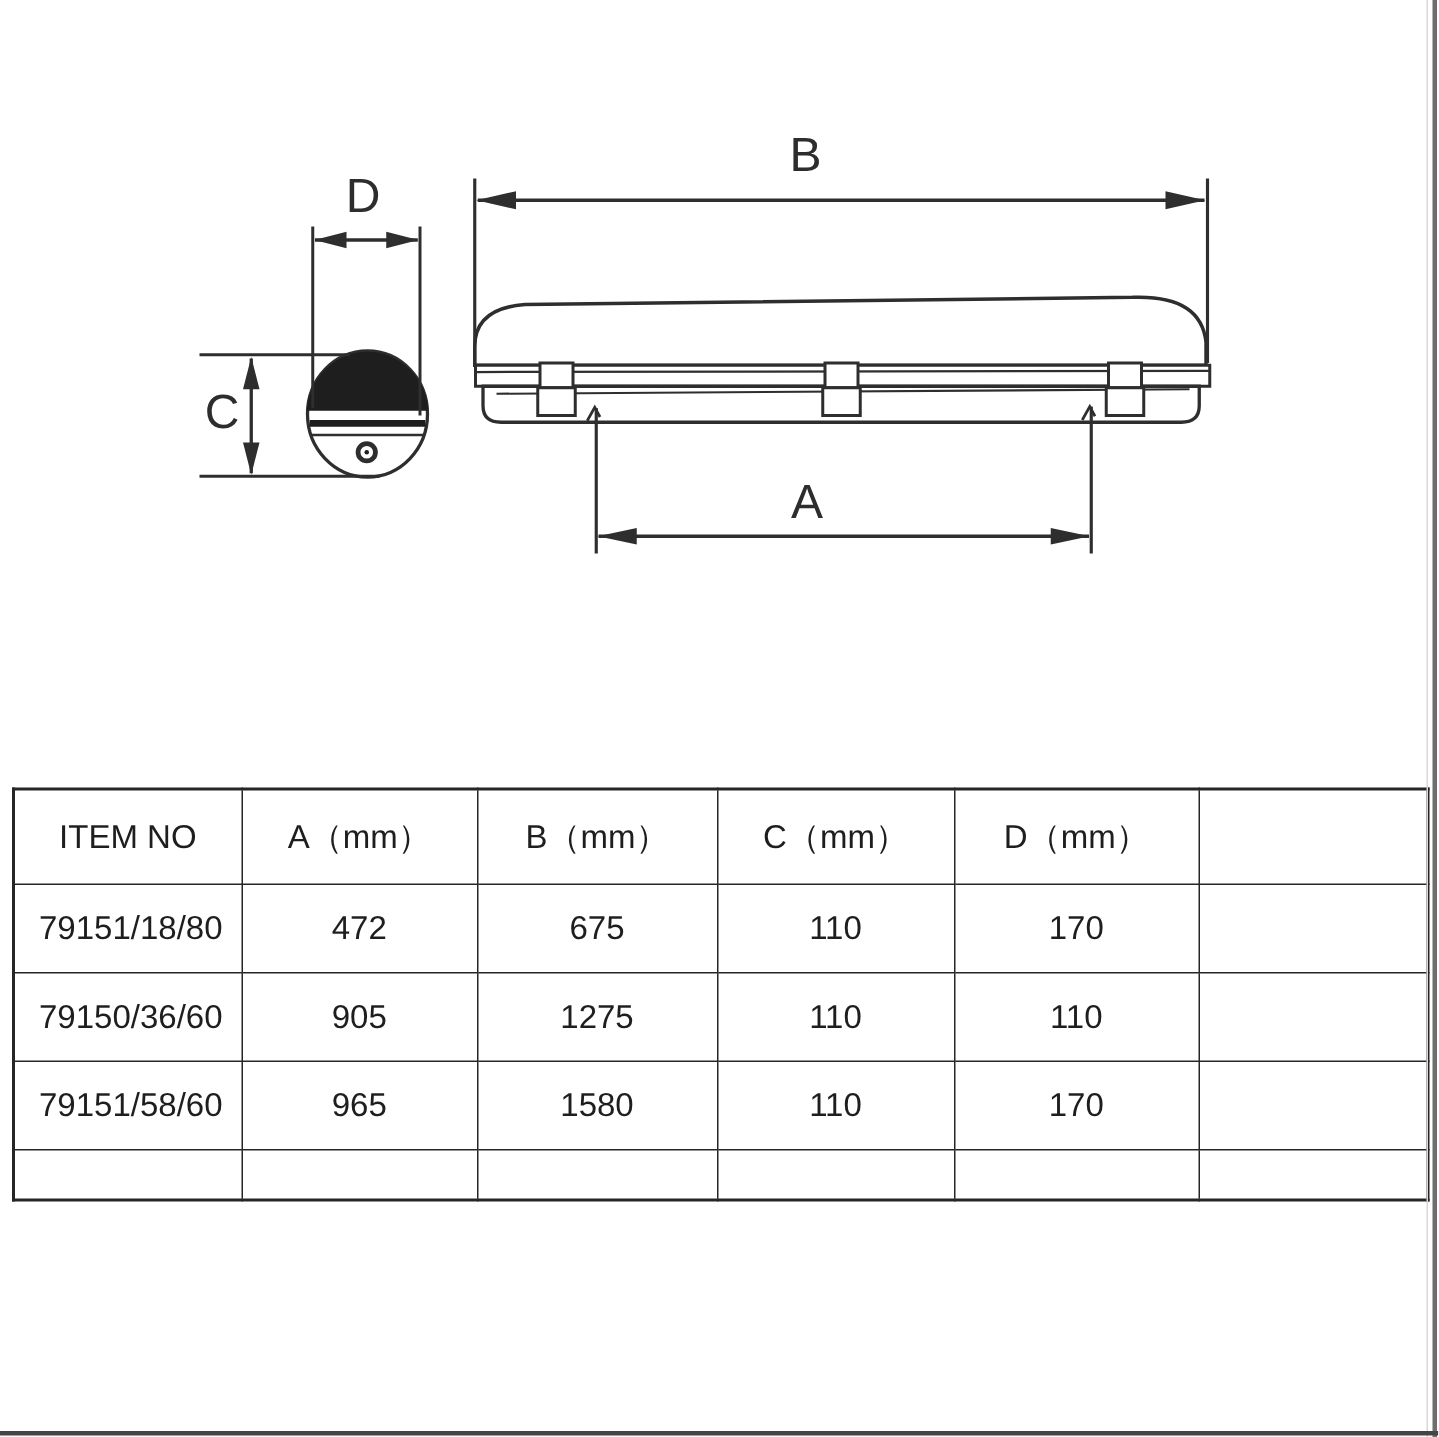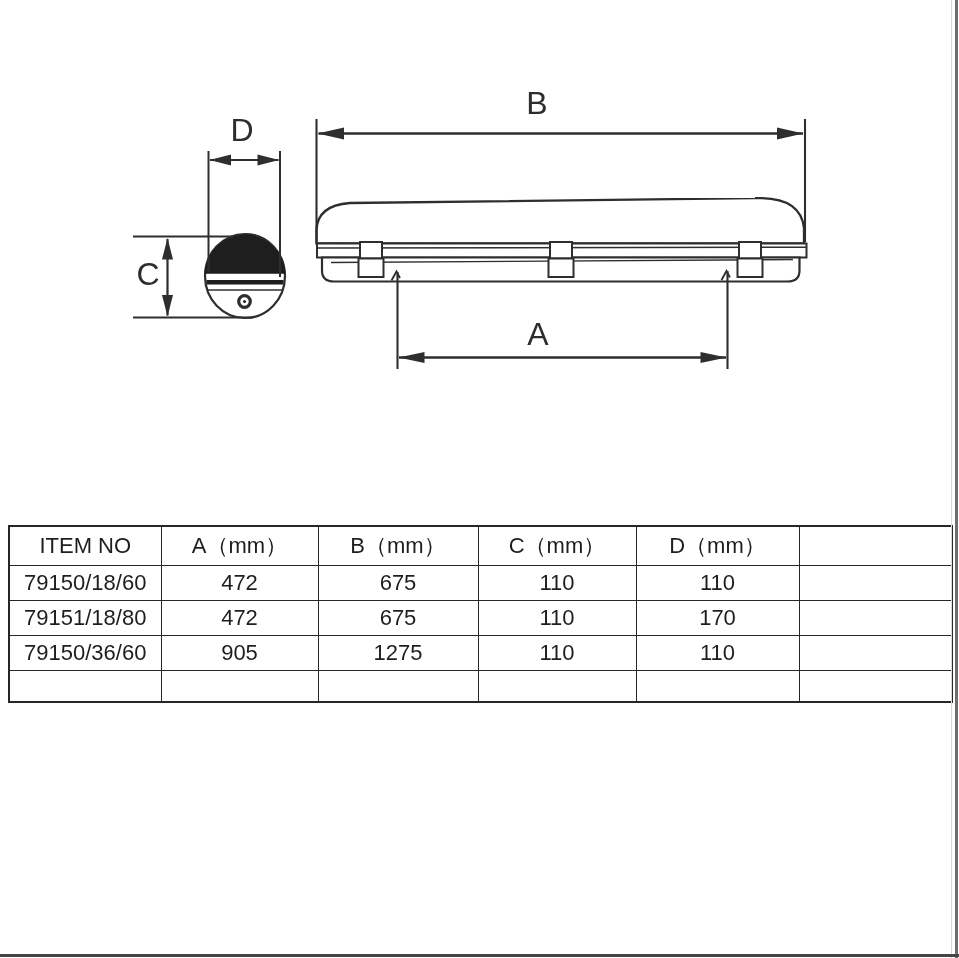--- a/index.html
+++ b/index.html
@@ -29,21 +29,21 @@
   table.spec {
     position:absolute;
     left:8px; top:525px;
     width:943px;
     border-collapse:collapse;
     table-layout:fixed;
     border:2.5px solid #262626;
   }
   table.spec th, table.spec td {
     border:1.6px solid #262626;
-    padding:4px;
+    padding:16px;
     text-align:center;
     vertical-align:middle;
     font-size:22px;
     font-weight:normal;
     color:#1e1e1e;
     overflow:hidden;
     white-space:nowrap;
   }
   table.spec thead tr { height:32px; }
   table.spec tbody tr { height:31.7px; }
@@ -146,41 +146,41 @@
           <th>ITEM NO</th>
           <th>A（mm）</th>
           <th>B（mm）</th>
           <th>C（mm）</th>
           <th>D（mm）</th>
           <th></th>
         </tr>
     </thead>
     <tbody>
         <tr>
-          <td>79150/18/60</td>
-          <td>472</td>
-          <td>675</td>
-          <td>110</td>
-          <td>110</td>
-          <td></td>
-        </tr>
-        <tr>
           <td>79151/18/80</td>
           <td>472</td>
           <td>675</td>
           <td>110</td>
           <td>170</td>
           <td></td>
         </tr>
         <tr>
           <td>79150/36/60</td>
           <td>905</td>
           <td>1275</td>
           <td>110</td>
           <td>110</td>
+          <td></td>
+        </tr>
+        <tr>
+          <td>79151/58/60</td>
+          <td>965</td>
+          <td>1580</td>
+          <td>110</td>
+          <td>170</td>
           <td></td>
         </tr>
         <tr>
           <td></td>
           <td></td>
           <td></td>
           <td></td>
           <td></td>
           <td></td>
         </tr>

